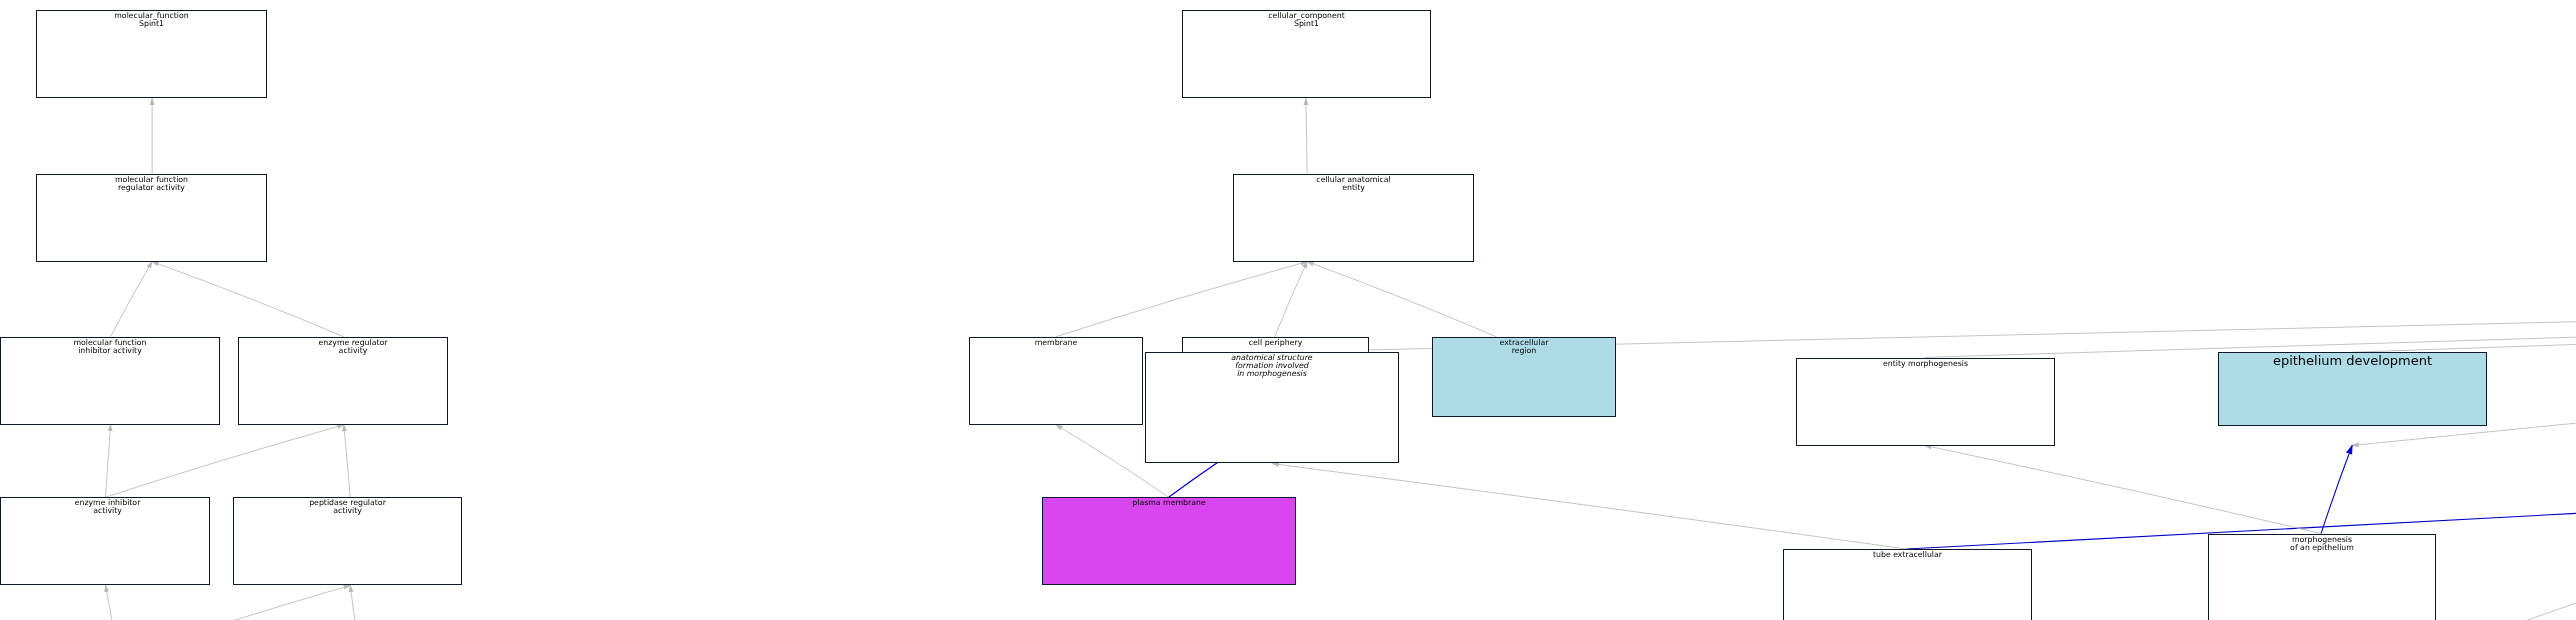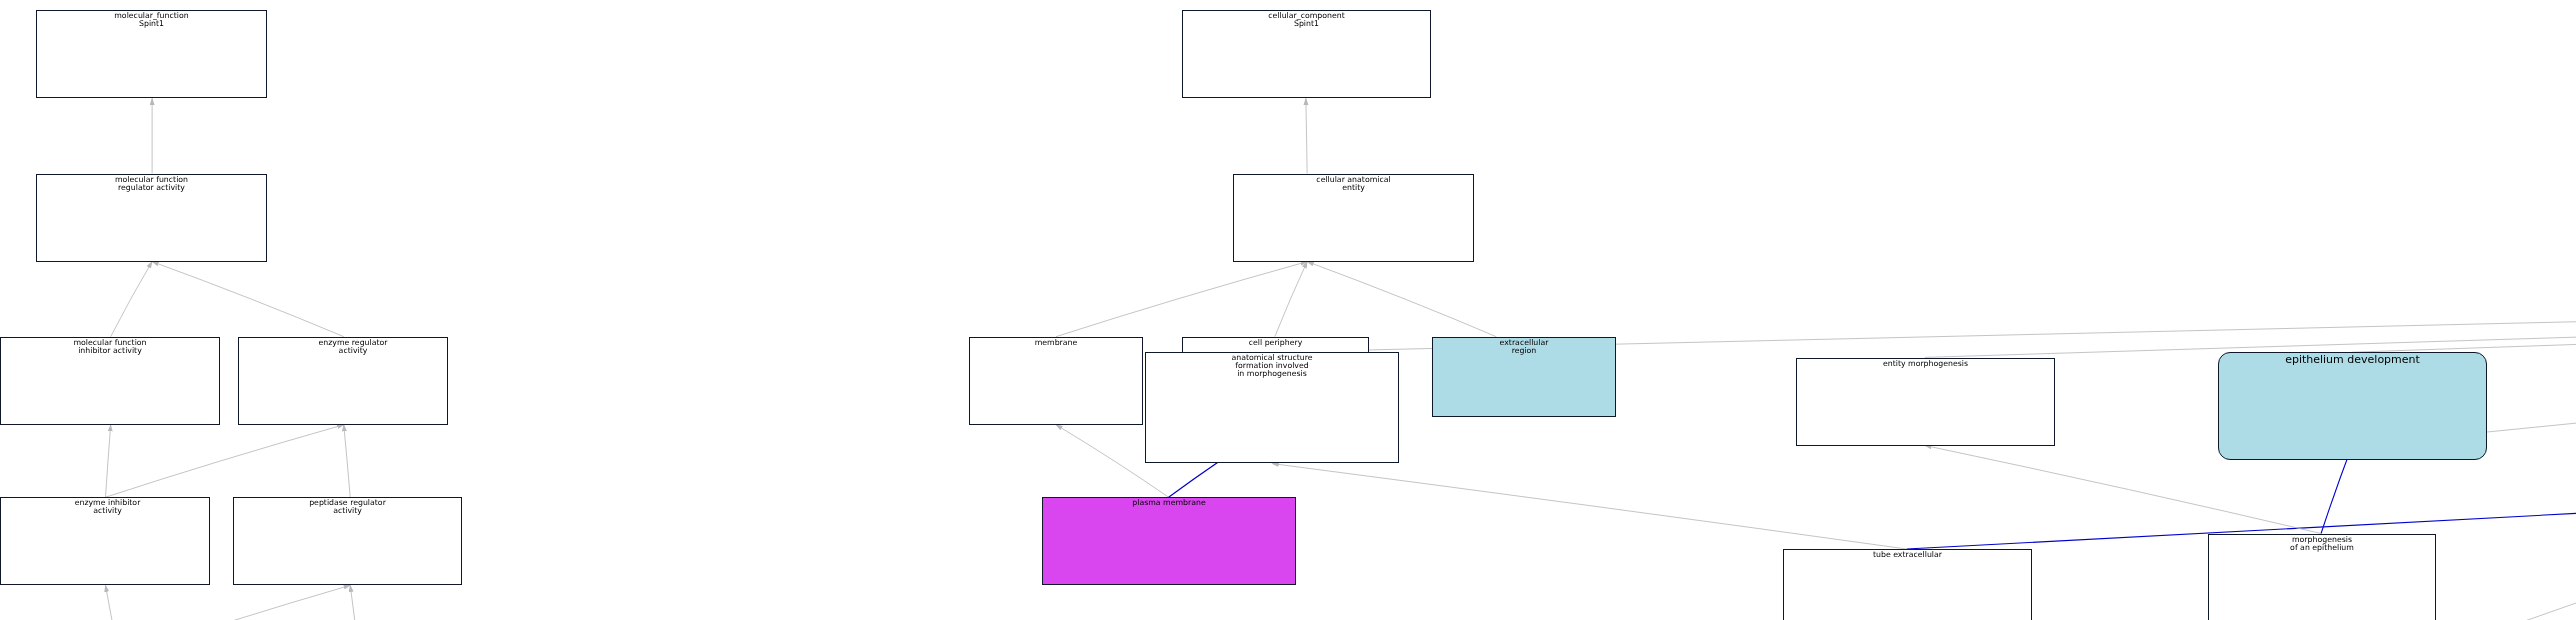--- a/index.html
+++ b/index.html
@@ -244,29 +244,29 @@
       <div class="node" style="left: 1182px; top: 337px; width: 187px; height: 88px; font-size: 7.8px;">
         <span>cell periphery</span>
       </div>
       <div class="node teal" style="left: 1404px; top: 337px; width: 184px; height: 80px; font-size: 7.8px; margin-left: 28px;">
         <span>extracellular
 region</span>
       </div>
       <div class="node blue" style="left: 1042px; top: 497px; width: 254px; height: 88px; font-size: 7.8px;">
         <span>plasma membrane</span>
       </div>
-      <div class="node" style="left: 1145px; top: 352px; width: 254px; height: 111px; font-size: 7.8px;">
+      <div class="node" style="left: 1145px; top: 352px; width: 254px; height: 111px; font-size: 7.8px; font-style: italic;">
         <span>anatomical structure
 formation involved
 in morphogenesis</span>
       </div>
       <div class="node" style="left: 1796px; top: 358px; width: 259px; height: 88px; font-size: 7.8px;">
         <span>entity morphogenesis</span>
       </div>
-      <div class="node teal" style="left: 2218px; top: 352px; width: 269px; height: 108px; font-size: 11px; border-radius: 12px;">
+      <div class="node teal" style="left: 2218px; top: 352px; width: 269px; height: 74px; font-size: 13px;">
         <span>epithelium development</span>
       </div>
       <div class="node" style="left: 1783px; top: 549px; width: 249px; height: 88px; font-size: 7.8px;">
         <span>tube extracellular</span>
       </div>
       <div class="node" style="left: 2208px; top: 534px; width: 228px; height: 111px; font-size: 7.8px;">
         <span>morphogenesis
 of an epithelium</span>
       </div>
     </div>

